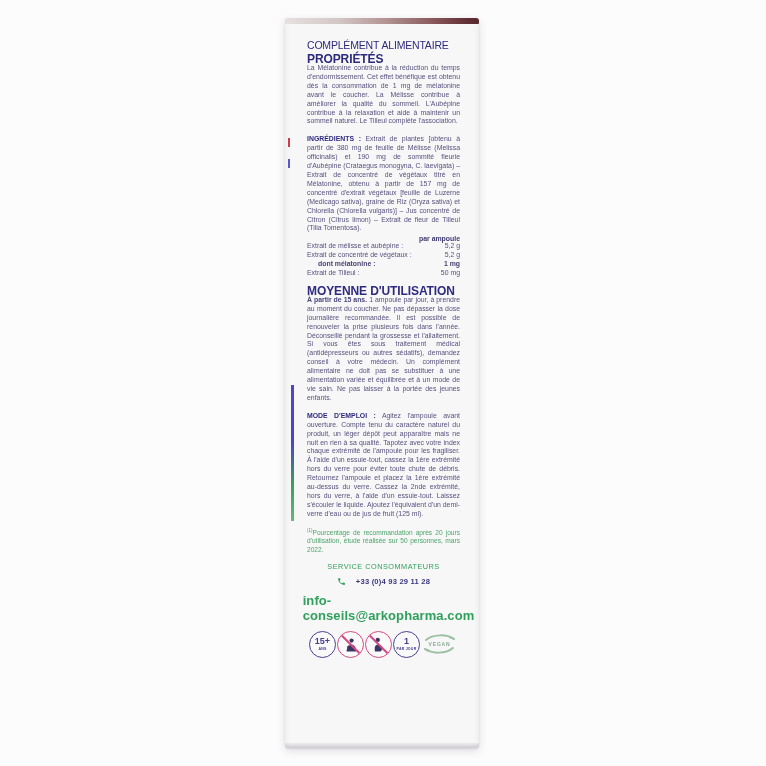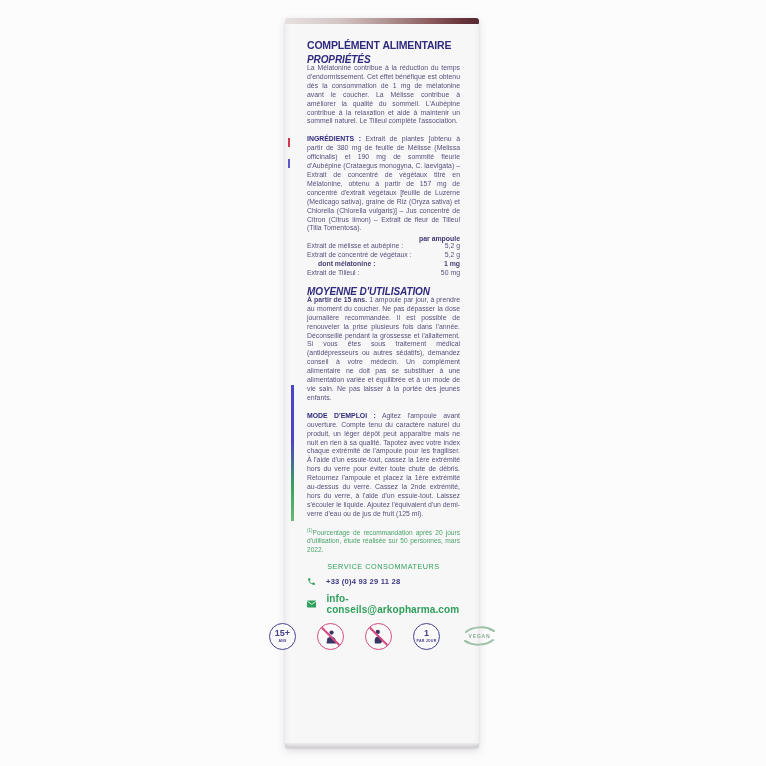--- a/index.html
+++ b/index.html
@@ -27,45 +27,45 @@
     background:linear-gradient(180deg,rgba(160,150,165,.12),rgba(120,110,130,.28));
   }
   .mark{position:absolute;width:2px;}
   .mark-red{left:3px;top:120px;height:9px;background:#cf3a4e;}
   .mark-blue{left:3px;top:141px;height:9px;background:#5d58c4;}
   .mark-bar{left:6px;top:367px;height:136px;width:2.5px;
     background:linear-gradient(180deg,#4d46c9 0%,#4b44c4 42%,#3da05e 74%,#67b974 100%);}
 
   .content{position:absolute;left:22px;right:19px;top:21px;color:var(--body);}
 
-  .title{font-size:10.5px;font-weight:bold;color:var(--heading);
+  .title{font-size:10.5px;font-weight:normal;color:var(--heading);
     letter-spacing:-.2px;word-spacing:.5px;margin-bottom:4px;}
-  .h2{font-size:10px;font-weight:bold;color:var(--heading);letter-spacing:-.1px;line-height:9px;font-style:italic;}
+  .h2{font-size:12px;font-weight:bold;color:var(--heading);letter-spacing:-.1px;line-height:9px;}
   .para{font-size:6.9px;line-height:8.9px;text-align:justify;color:var(--body);}
   .runin{font-weight:bold;color:var(--heading);}
   .lead{font-weight:bold;color:#49457a;}
   .sect{margin-top:9px;}
 
   .par-ampoule{font-size:6.9px;font-weight:bold;color:#3c3870;text-align:right;margin-top:2px;}
   .nrow{display:flex;justify-content:space-between;font-size:6.9px;line-height:8.9px;color:var(--body);}
   .nrow.bold{font-weight:bold;color:#46427455;color:#474372;}
   .nrow.indent .nlabel{padding-left:11px;}
   .nvalue{text-align:right;}
 
   .footnote{font-size:6.6px;line-height:8.4px;text-align:justify;color:var(--footgreen);margin-top:8px;}
   .footnote sup{font-size:4.5px;}
 
   .service{font-size:7.3px;font-weight:normal;color:var(--green);text-align:center;
     letter-spacing:.5px;margin-top:8px;}
-  .contact{display:flex;align-items:center;justify-content:flex-start;gap:10px;margin-top:6px;}
+  .contact{display:flex;align-items:center;justify-content:center;gap:10px;margin-top:6px;}
   .contact svg{display:block;}
   .phone-text{font-size:7.6px;font-weight:bold;color:#3c3880;letter-spacing:.2px;}
-  .email-text{font-size:10px;font-weight:bold;color:var(--green);letter-spacing:.1px;}
+  .email-text{font-size:13px;font-weight:bold;color:var(--green);letter-spacing:.1px;}
 
-  .pictos{display:flex;align-items:center;justify-content:center;gap:21px;margin-top:7px;}
+  .pictos{display:flex;align-items:center;justify-content:center;gap:1px;margin-top:7px;}
   .pc{width:27px;height:27px;border:1.7px solid var(--circleblue);border-radius:50%;
     background:#fbfafb;display:flex;flex-direction:column;align-items:center;justify-content:center;
     position:relative;flex:0 0 auto;}
   .pc-big{font-size:9px;font-weight:bold;color:var(--circleblue);line-height:9px;}
   .pc-small{font-size:3.6px;font-weight:bold;color:var(--circleblue);letter-spacing:.2px;line-height:4px;margin-top:.5px;}
   .pc.pink{border-color:var(--pink);overflow:hidden;}
   .slash{position:absolute;left:50%;top:-16%;width:2.4px;height:132%;
     background:var(--pink);transform:translateX(-50%) rotate(-45deg);}
   .vegan-wrap{width:37px;height:28px;flex:0 0 auto;}
 </style>

